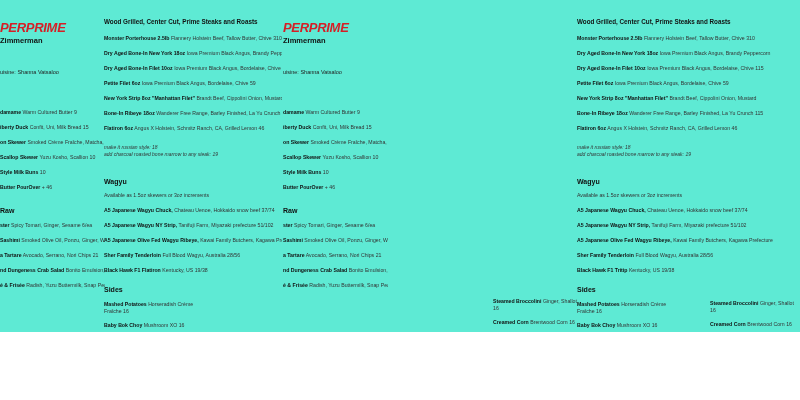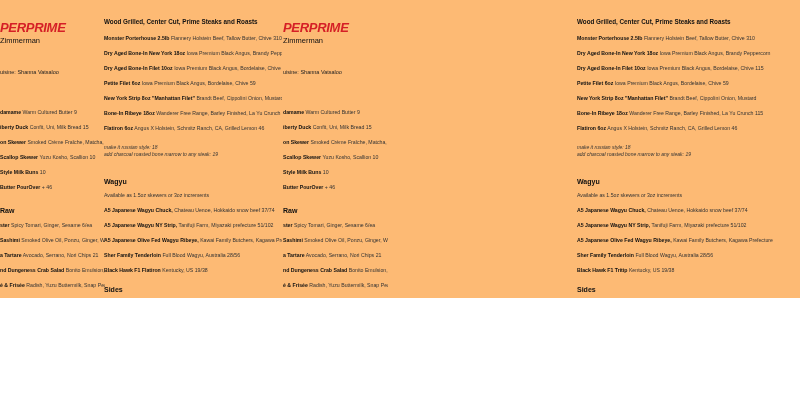--- a/index.html
+++ b/index.html
@@ -1,22 +1,22 @@
 <!DOCTYPE html>
 <html><head>
 <meta charset="utf-8">
 <style>
   html,body{margin:0;padding:0;}
-  #screen{position:relative;width:800px;height:298px;background:#fdba74;overflow:hidden;
+  #screen{position:relative;width:800px;height:332px;background:#5eead4;overflow:hidden;
           font-family:"Liberation Sans",sans-serif;color:#1a1a1a;}
   section{position:absolute;}
   
   .leftcol{width:105px;overflow:hidden;}
   .logo{font-size:13px;font-weight:700;font-style:italic;color:#d51f26;letter-spacing:-0.3px;white-space:nowrap;}
-  .owner{font-size:7.5px;font-weight:400;margin-top:1px;color:#111;}
+  .owner{font-size:7.5px;font-weight:700;margin-top:1px;color:#111;}
   .cuisine{font-size:5.5px;margin-top:24px;color:#222;white-space:nowrap;}
   .mi{font-size:5.2px;line-height:7px;margin-bottom:8px;white-space:nowrap;color:#333;}
   .mi .b{font-weight:700;color:#111;}
   .mi .d2{display:block;}
   .snacks{margin-top:34px;}
   .sec{font-size:7px;font-weight:700;color:#111;}
   .rawhdr{margin-top:16px;}
   .rawlist{margin-top:8px;}
   .mains{margin-top:42px;}
   

